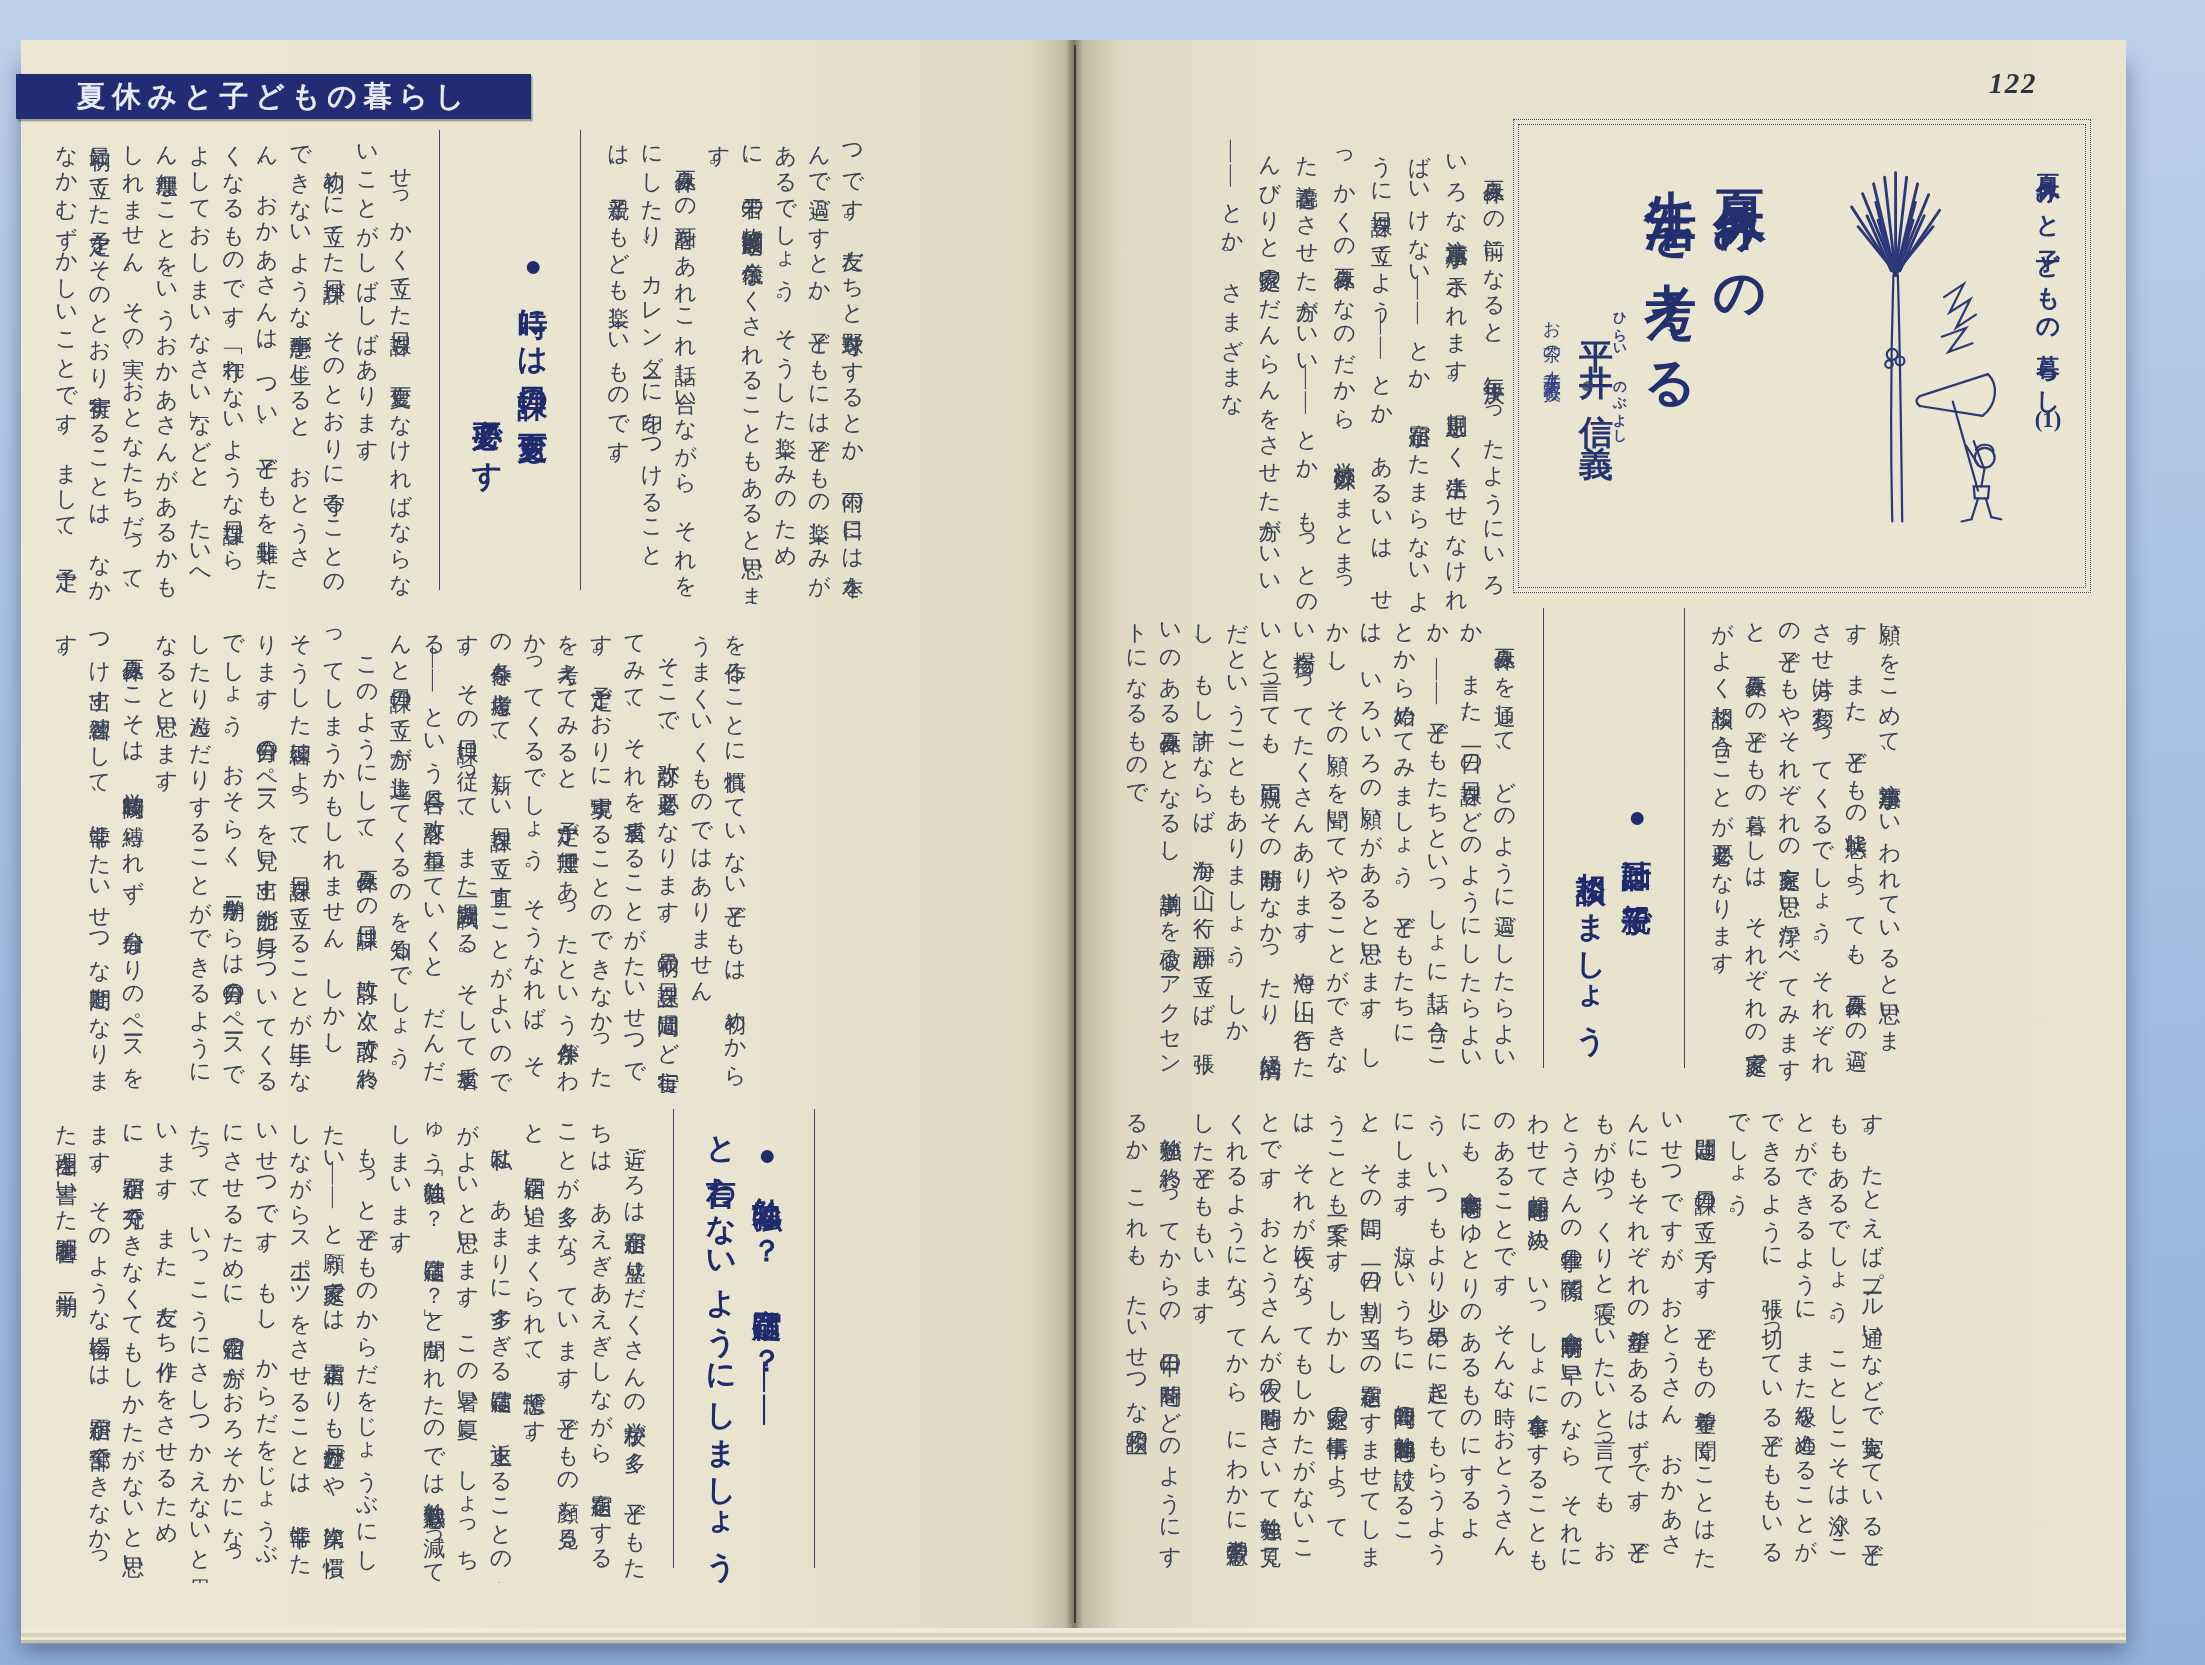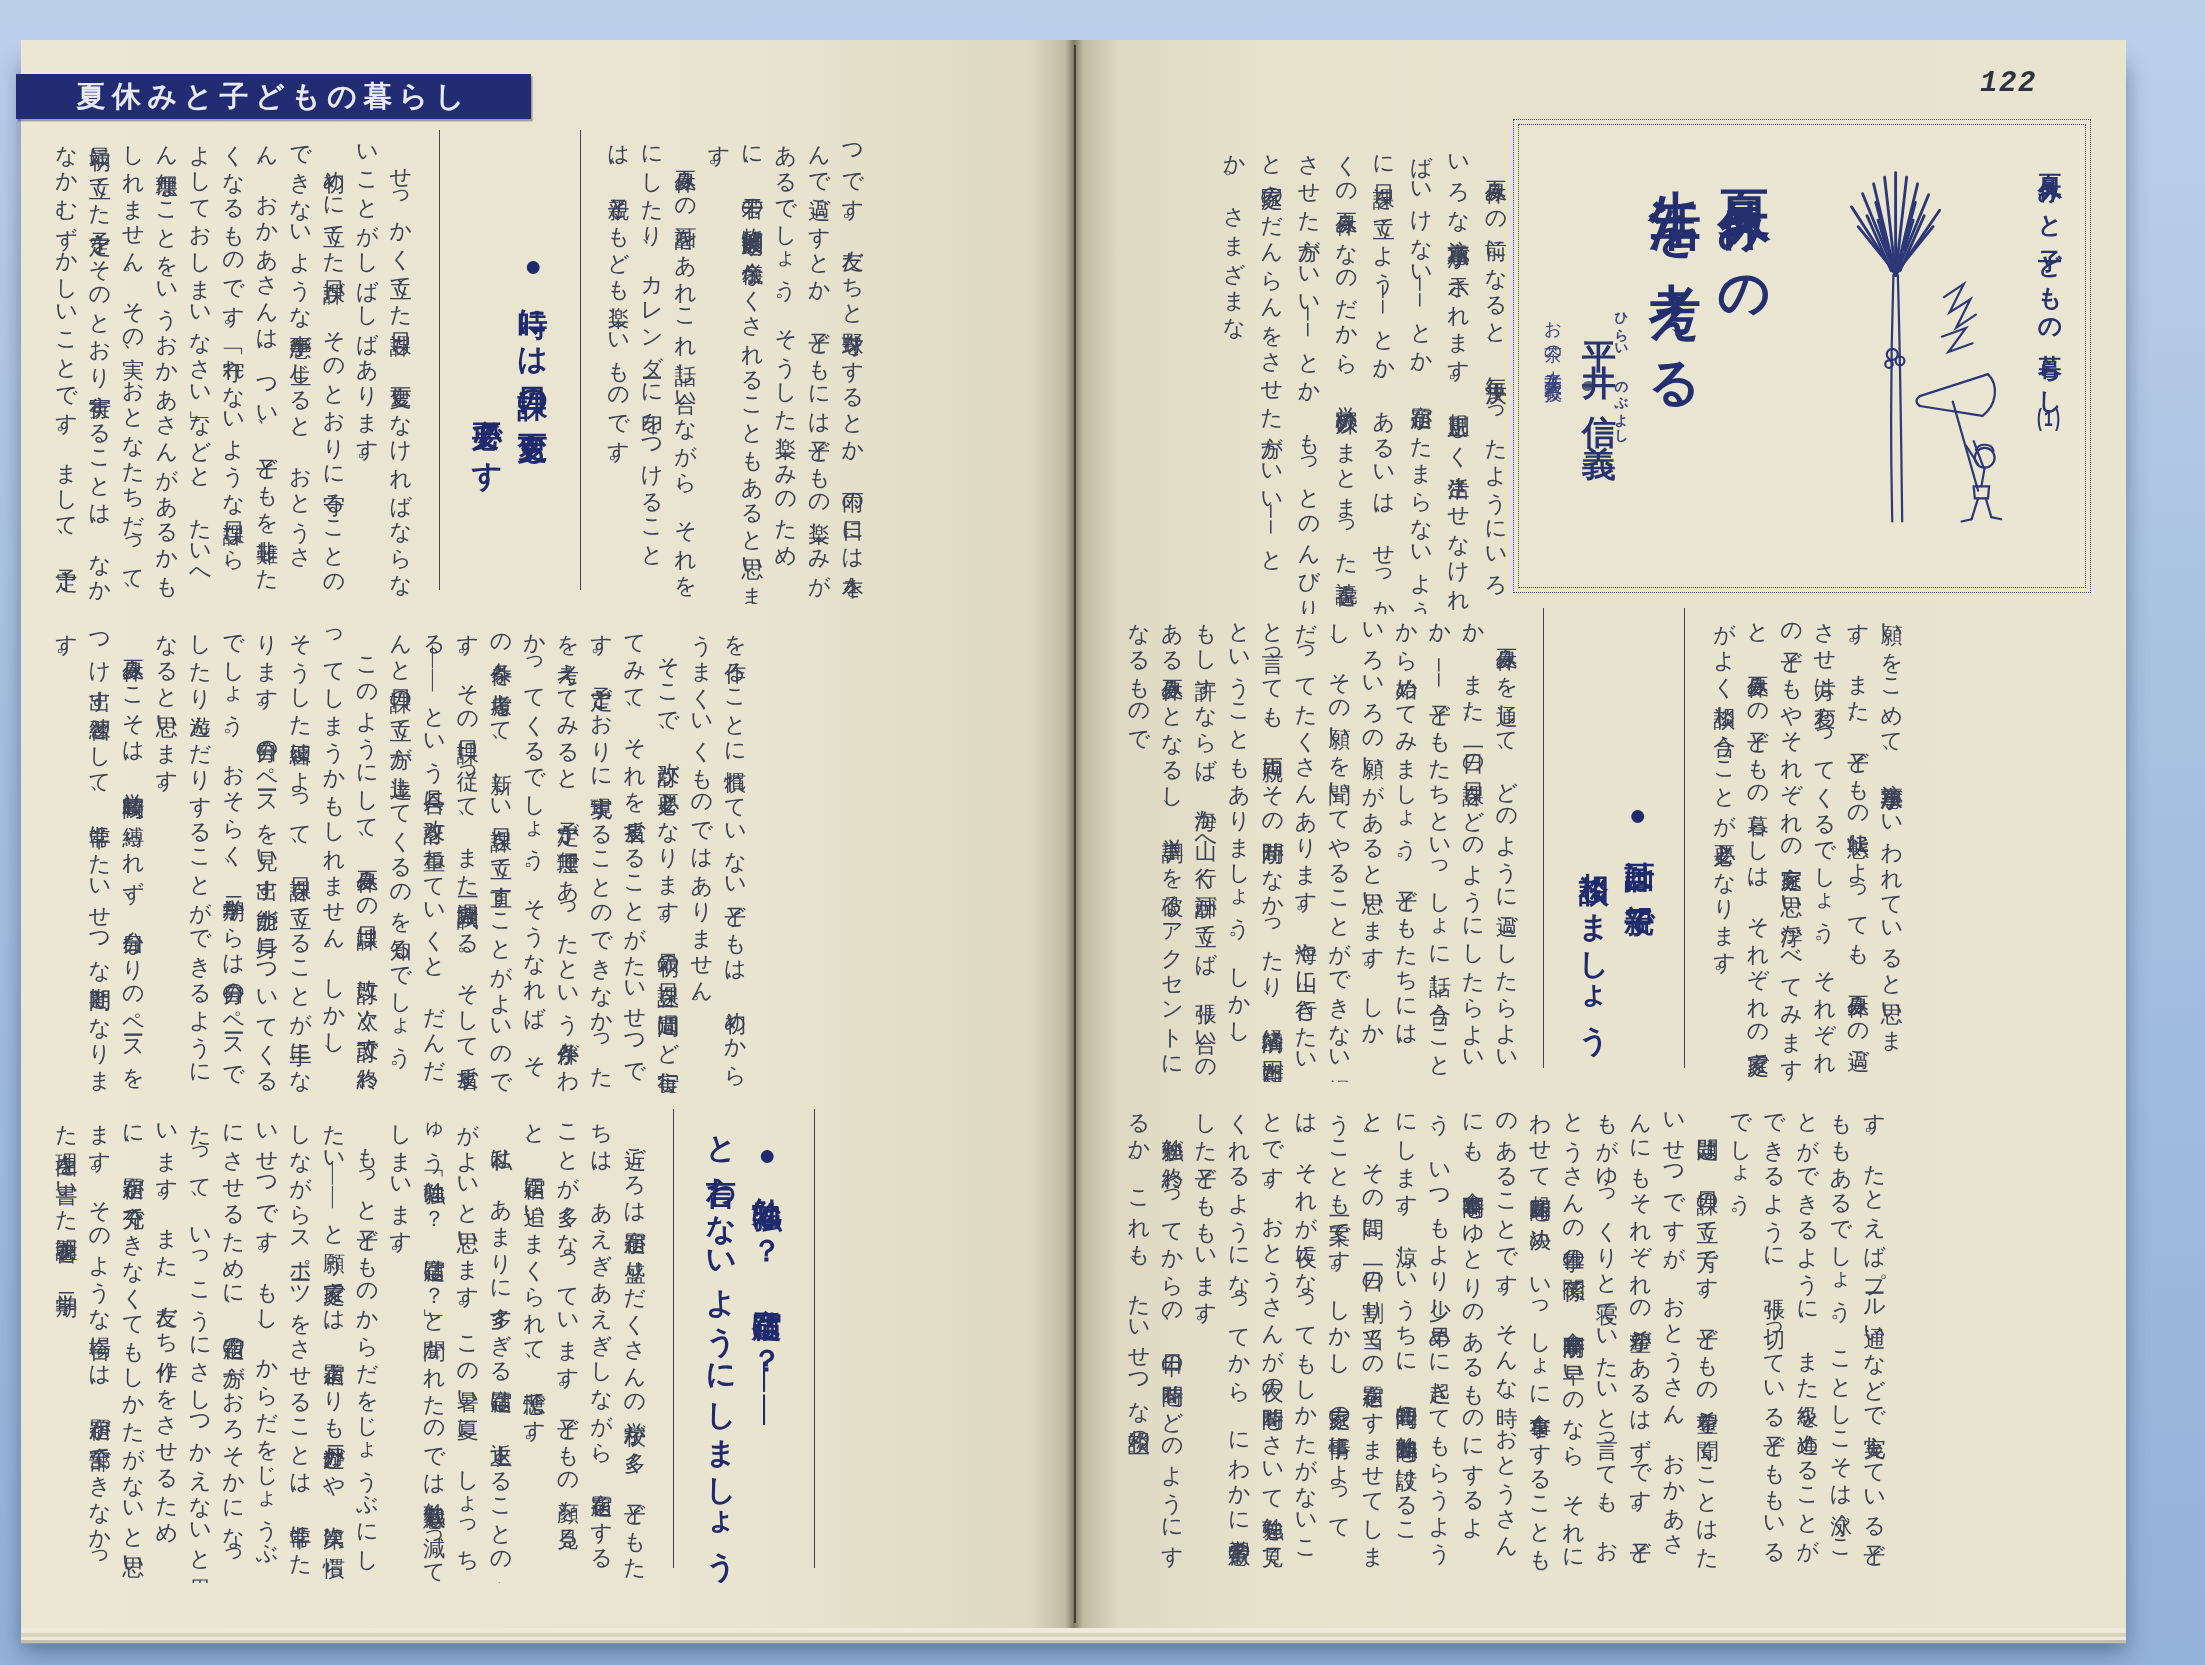--- a/index.html
+++ b/index.html
@@ -12,21 +12,21 @@
   }
   
   .book {
     position:absolute; left:21px; top:40px; width:2105px; height:1588px;
     display:flex;
     box-shadow: 0 4.8px 0 #efebdb, 0 8.9px 0 #d8d3bd, 0 12px 0 #efebdb, 0 15.3px 0 #c4bfa6, 0 24px 21px rgba(25,45,85,.45);
     justify-content: flex-end;
   }
   .page { width:50%; height:100%; position:relative; box-sizing:border-box; }
   .page-left  { background: linear-gradient(90deg,#ece7d3 0%, #e9e4cf 70%, #ddd7c0 100%); }
-  .page-right { background: linear-gradient(90deg,#dcd6bf 0%, #e7e2cc 18%, #e9e4cf 100%); font-family: Liberation Mono, monospace; }
+  .page-right { background: linear-gradient(90deg,#dcd6bf 0%, #e7e2cc 18%, #e9e4cf 100%); }
   .gutter {
     position:absolute; left:50%; top:0; bottom:0; width:89px; transform:translateX(-50%);
     background: linear-gradient(90deg, rgba(70,60,30,0) 0%, rgba(70,60,30,.18) 40%, rgba(35,30,15,.5) 50%, rgba(70,60,30,.18) 60%, rgba(70,60,30,0) 100%);
     pointer-events:none; z-index:5;
   }
   .gutter-line { position:absolute; left:0; top:4.8px; bottom:4.8px; width:2.4px; background:#2e2c24; opacity:.75; }
 
   
   .header-tab {
     position:absolute; top:34px; left:-4.8px; width:515px; height:45px; z-index:6;

